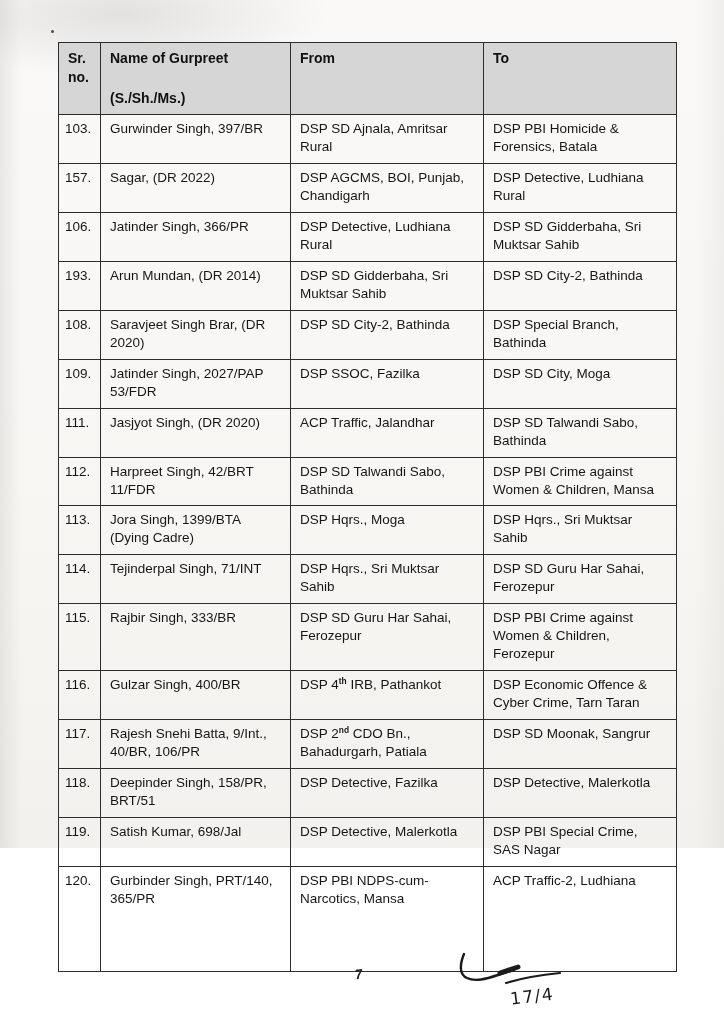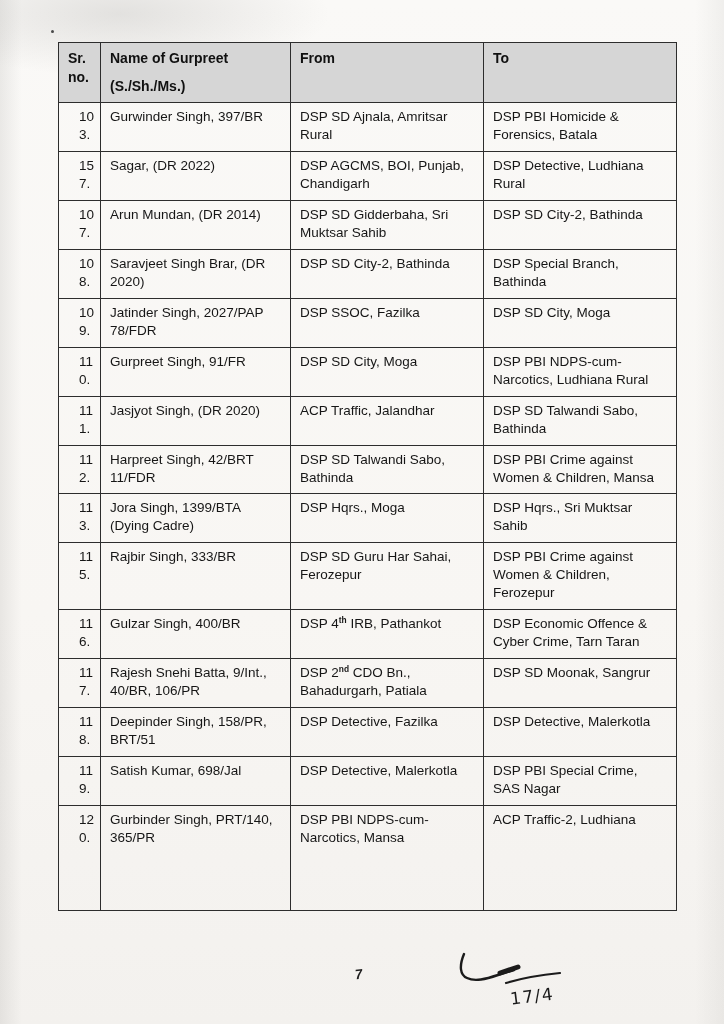--- a/index.html
+++ b/index.html
@@ -7,21 +7,21 @@
     padding: 0;
     width: 724px;
     height: 1024px;
     font-family: "Liberation Sans", sans-serif;
     overflow: hidden;
   }
   .page {
     position: absolute;
     inset: 0;
     width: 724px;
-    height: 1024px;
+    height: 848px;
     background:
       radial-gradient(ellipse 300px 90px at 120px 14px, rgba(120,118,115,0.18), transparent 70%),
       linear-gradient(90deg, rgba(90,88,85,0.10), transparent 3%),
       linear-gradient(270deg, rgba(120,118,115,0.08), transparent 4%),
       linear-gradient(180deg, #faf9f7 0%, #f8f6f3 60%, #f3f1ee 100%);
   }
   .speck {
     position: absolute;
     left: 51px;
     top: 30px;
@@ -48,26 +48,26 @@
     word-wrap: break-word;
   }
   .officer-table thead th {
     background: #d6d6d6;
     text-align: left;
     font-weight: bold;
     font-size: 14px;
     padding-top: 6px;
     color: #101010;
   }
-  .hdr-line2 { margin-top: 9px; }
+  .hdr-line2 { margin-top: 21px; }
   .col-sr { width: 42px; }
   .col-name { width: 190px; }
   .col-from { width: 193px; }
   .col-to { width: 193px; }
-  .officer-table td.sr-cell { padding-left: 20px; padding-right: 2px; }
+  .officer-table td.sr-cell { padding-left: 6px; padding-right: 2px; }
   .officer-table tbody tr:last-child td { height: 92px; }
   .officer-table sup { font-size: 0.62em; vertical-align: super; line-height: 0; font-weight: bold; }
   .page-number {
     position: absolute;
     left: 355px;
     top: 966px;
     font-size: 14px;
     color: #1c1c1c;
     transform: rotate(-6deg) skewX(-8deg);
     font-weight: bold;
@@ -121,60 +121,66 @@
           <td class="from-cell">DSP SD Ajnala, Amritsar Rural</td>
           <td class="to-cell">DSP PBI Homicide &amp; Forensics, Batala</td>
         </tr>
         <tr>
           <td class="sr-cell">157.</td>
           <td class="name-cell">Sagar, (DR 2022)</td>
           <td class="from-cell">DSP AGCMS, BOI, Punjab, Chandigarh</td>
           <td class="to-cell">DSP Detective, Ludhiana Rural</td>
         </tr>
         <tr>
-          <td class="sr-cell">107.</td>
+          <td class="sr-cell">106.</td>
+          <td class="name-cell">Jatinder Singh, 366/PR</td>
+          <td class="from-cell">DSP Detective, Ludhiana Rural</td>
+          <td class="to-cell">DSP SD Gidderbaha, Sri Muktsar Sahib</td>
+        </tr>
+        <tr>
+          <td class="sr-cell">193.</td>
           <td class="name-cell">Arun Mundan, (DR 2014)</td>
           <td class="from-cell">DSP SD Gidderbaha, Sri Muktsar Sahib</td>
           <td class="to-cell">DSP SD City-2, Bathinda</td>
         </tr>
         <tr>
           <td class="sr-cell">108.</td>
           <td class="name-cell">Saravjeet Singh Brar, (DR 2020)</td>
           <td class="from-cell">DSP SD City-2, Bathinda</td>
           <td class="to-cell">DSP Special Branch, Bathinda</td>
         </tr>
         <tr>
           <td class="sr-cell">109.</td>
-          <td class="name-cell">Jatinder Singh, 2027/PAP 78/FDR</td>
+          <td class="name-cell">Jatinder Singh, 2027/PAP 53/FDR</td>
           <td class="from-cell">DSP SSOC, Fazilka</td>
           <td class="to-cell">DSP SD City, Moga</td>
-        </tr>
-        <tr>
-          <td class="sr-cell">110.</td>
-          <td class="name-cell">Gurpreet Singh, 91/FR</td>
-          <td class="from-cell">DSP SD City, Moga</td>
-          <td class="to-cell">DSP PBI NDPS-cum-Narcotics, Ludhiana Rural</td>
         </tr>
         <tr>
           <td class="sr-cell">111.</td>
           <td class="name-cell">Jasjyot Singh, (DR 2020)</td>
           <td class="from-cell">ACP Traffic, Jalandhar</td>
           <td class="to-cell">DSP SD Talwandi Sabo, Bathinda</td>
         </tr>
         <tr>
           <td class="sr-cell">112.</td>
           <td class="name-cell">Harpreet Singh, 42/BRT 11/FDR</td>
           <td class="from-cell">DSP SD Talwandi Sabo, Bathinda</td>
           <td class="to-cell">DSP PBI Crime against Women &amp; Children, Mansa</td>
         </tr>
         <tr>
           <td class="sr-cell">113.</td>
           <td class="name-cell">Jora Singh, 1399/BTA (Dying Cadre)</td>
           <td class="from-cell">DSP Hqrs., Moga</td>
           <td class="to-cell">DSP Hqrs., Sri Muktsar Sahib</td>
+        </tr>
+        <tr>
+          <td class="sr-cell">114.</td>
+          <td class="name-cell">Tejinderpal Singh, 71/INT</td>
+          <td class="from-cell">DSP Hqrs., Sri Muktsar Sahib</td>
+          <td class="to-cell">DSP SD Guru Har Sahai, Ferozepur</td>
         </tr>
         <tr>
           <td class="sr-cell">115.</td>
           <td class="name-cell">Rajbir Singh, 333/BR</td>
           <td class="from-cell">DSP SD Guru Har Sahai, Ferozepur</td>
           <td class="to-cell">DSP PBI Crime against Women &amp; Children, Ferozepur</td>
         </tr>
         <tr>
           <td class="sr-cell">116.</td>
           <td class="name-cell">Gulzar Singh, 400/BR</td>

